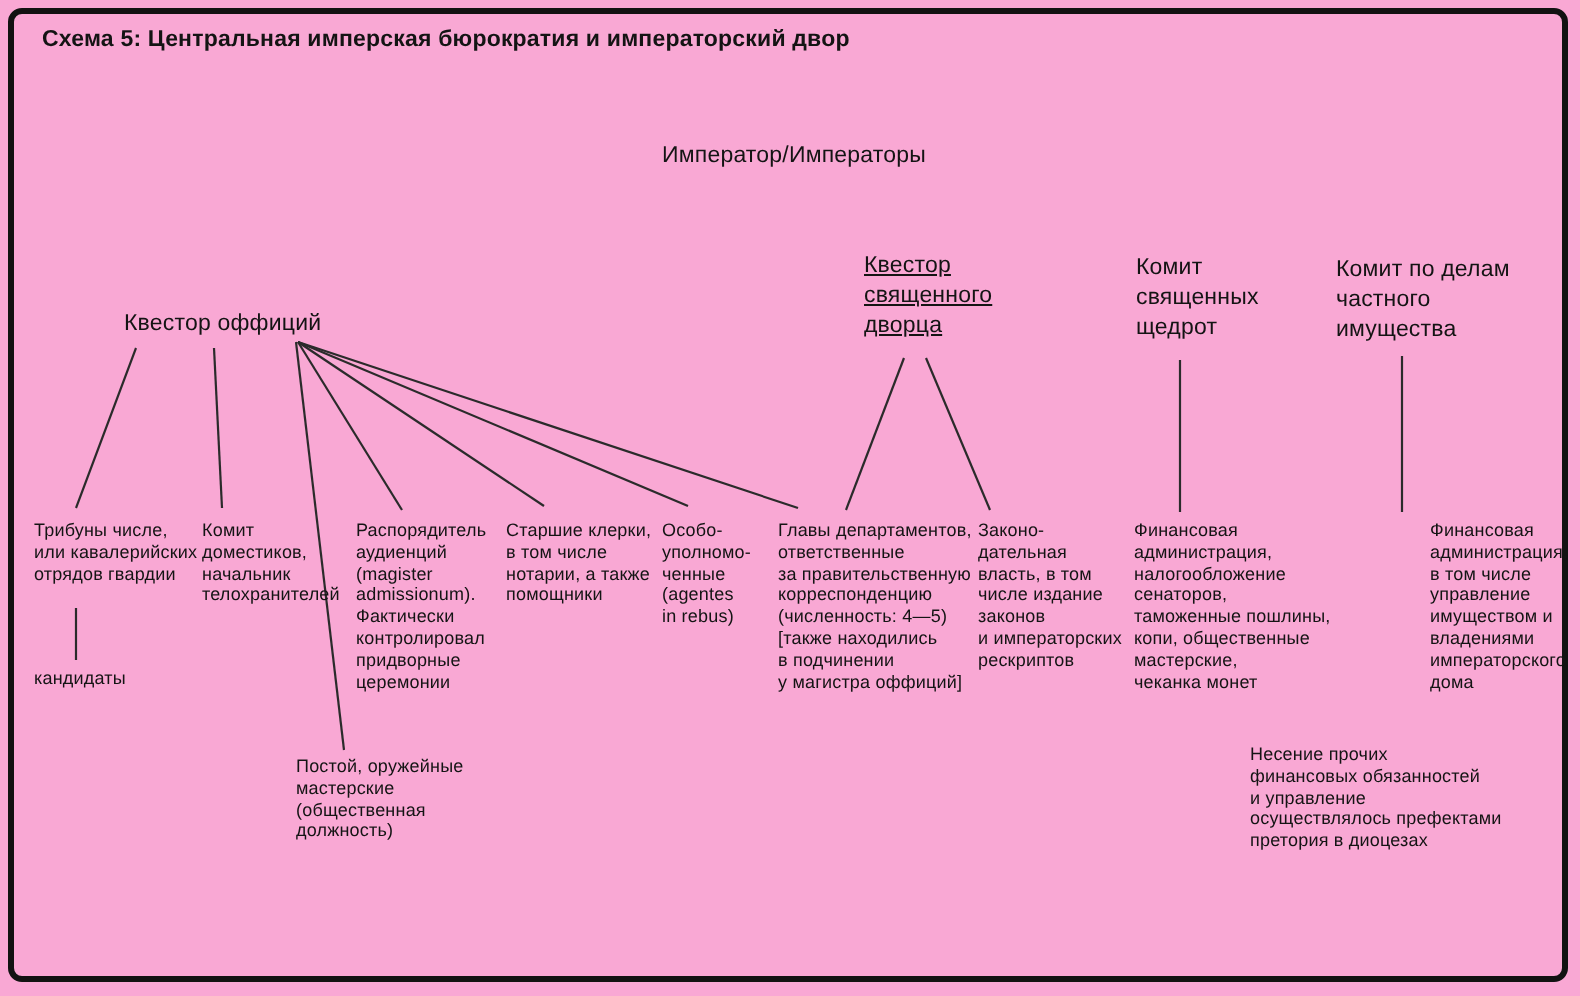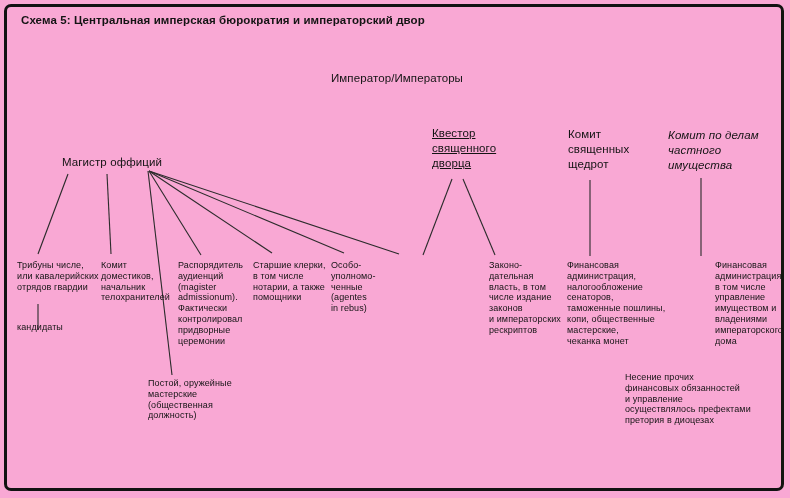--- a/index.html
+++ b/index.html
@@ -41,24 +41,24 @@
   }
   .leaf {
     font-size: 9px;
     line-height: 10.8px;
     letter-spacing: 0.1px;
   }
   .n-emperor   { left: 331px; top: 71px;  }
   .n-magister  { left: 62px;  top: 155px; }
   .n-quaestor  { left: 432px; top: 126px; text-decoration: underline; }
   .n-largit    { left: 568px; top: 127px; }
-  .n-privatae  { left: 668px; top: 128px; font-style: italic; }
+  .n-privatae  { left: 668px; top: 128px; }
 
   .n-tribunes     { left: 17px;  top: 260px; }
-  .n-candidates   { left: 17px;  top: 322px; }
+  .n-candidates   { left: 17px;  top: 334px; }
   .n-domesticorum { left: 101px; top: 260px; }
   .n-admissions   { left: 178px; top: 260px; }
   .n-clerks       { left: 253px; top: 260px; }
   .n-agentes      { left: 331px; top: 260px; }
   .n-heads        { left: 389px; top: 260px; }
   .n-legislative  { left: 489px; top: 260px; }
   .n-fin-taxes    { left: 567px; top: 260px; }
   .n-fin-property { left: 667px; top: 260px; margin-left: 48px; }
   .n-billeting    { left: 148px; top: 378px; }
   .n-duties       { left: 625px; top: 372px; }
@@ -93,21 +93,21 @@
       <line x1="463" y1="179" x2="495" y2="255"></line>
       <line x1="590" y1="180" x2="590" y2="256"></line>
       <line x1="701" y1="178" x2="701" y2="256"></line>
       <line x1="38" y1="304" x2="38" y2="330"></line>
     </svg>
 
   <div class="node title">Схема 5: Центральная имперская бюрократия и императорский двор</div>
 
   <div class="node head n-emperor">Император/Императоры</div>
 
-  <div class="node head n-magister">Магистр оффиций</div>
+  <div class="node head n-magister">Квестор оффиций</div>
 
   <div class="node head n-quaestor">Квестор
 священного
 дворца</div>
 
   <div class="node head n-largit">Комит
 священных
 щедрот</div>
 
   <div class="node head n-privatae">Комит по делам
@@ -138,20 +138,28 @@
 уполномо-
 ченные
 (agentes
 in rebus)</div>
 
   <div class="node leaf n-clerks">Старшие клерки,
 в том числе
 нотарии, а также
 помощники</div>
 
+  <div class="node leaf n-heads">Главы департаментов,
+ответственные
+за правительственную
+корреспонденцию
+(численность: 4—5)
+[также находились
+в подчинении
+у магистра оффиций]</div>
 
   <div class="node leaf n-legislative">Законо-
 дательная
 власть, в том
 числе издание
 законов
 и императорских
 рескриптов</div>
 
   <div class="node leaf n-fin-taxes">Финансовая

